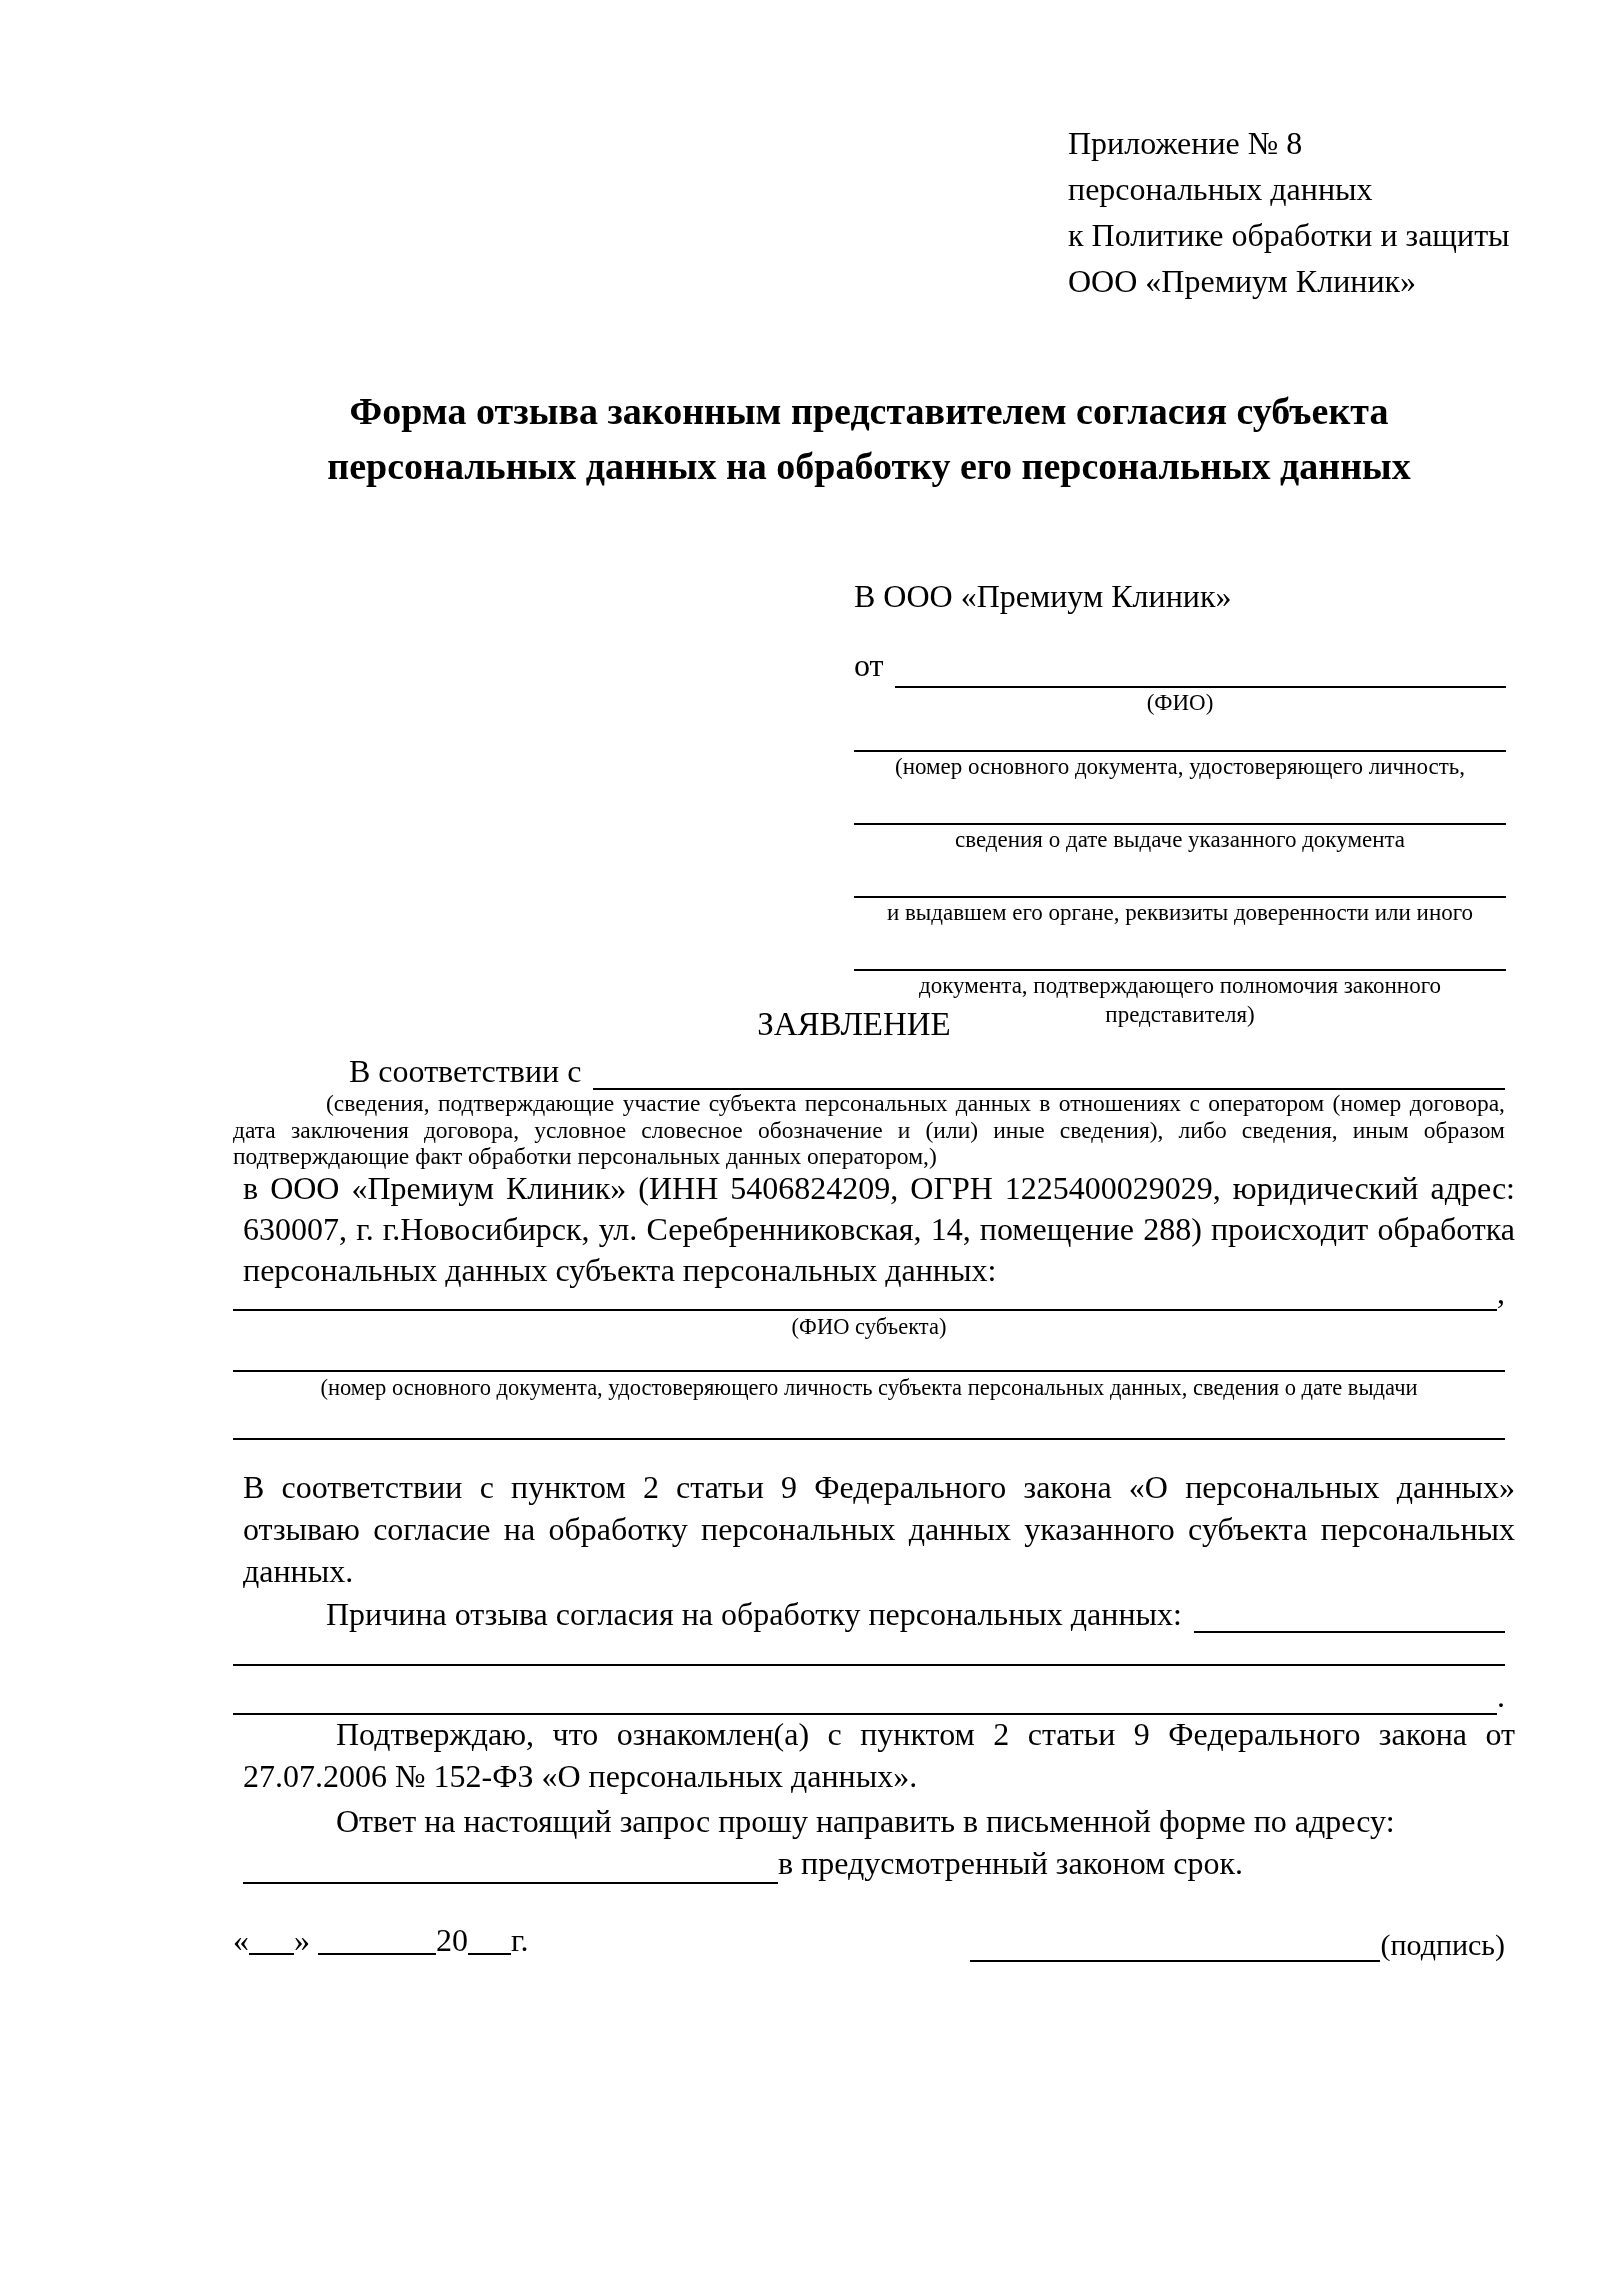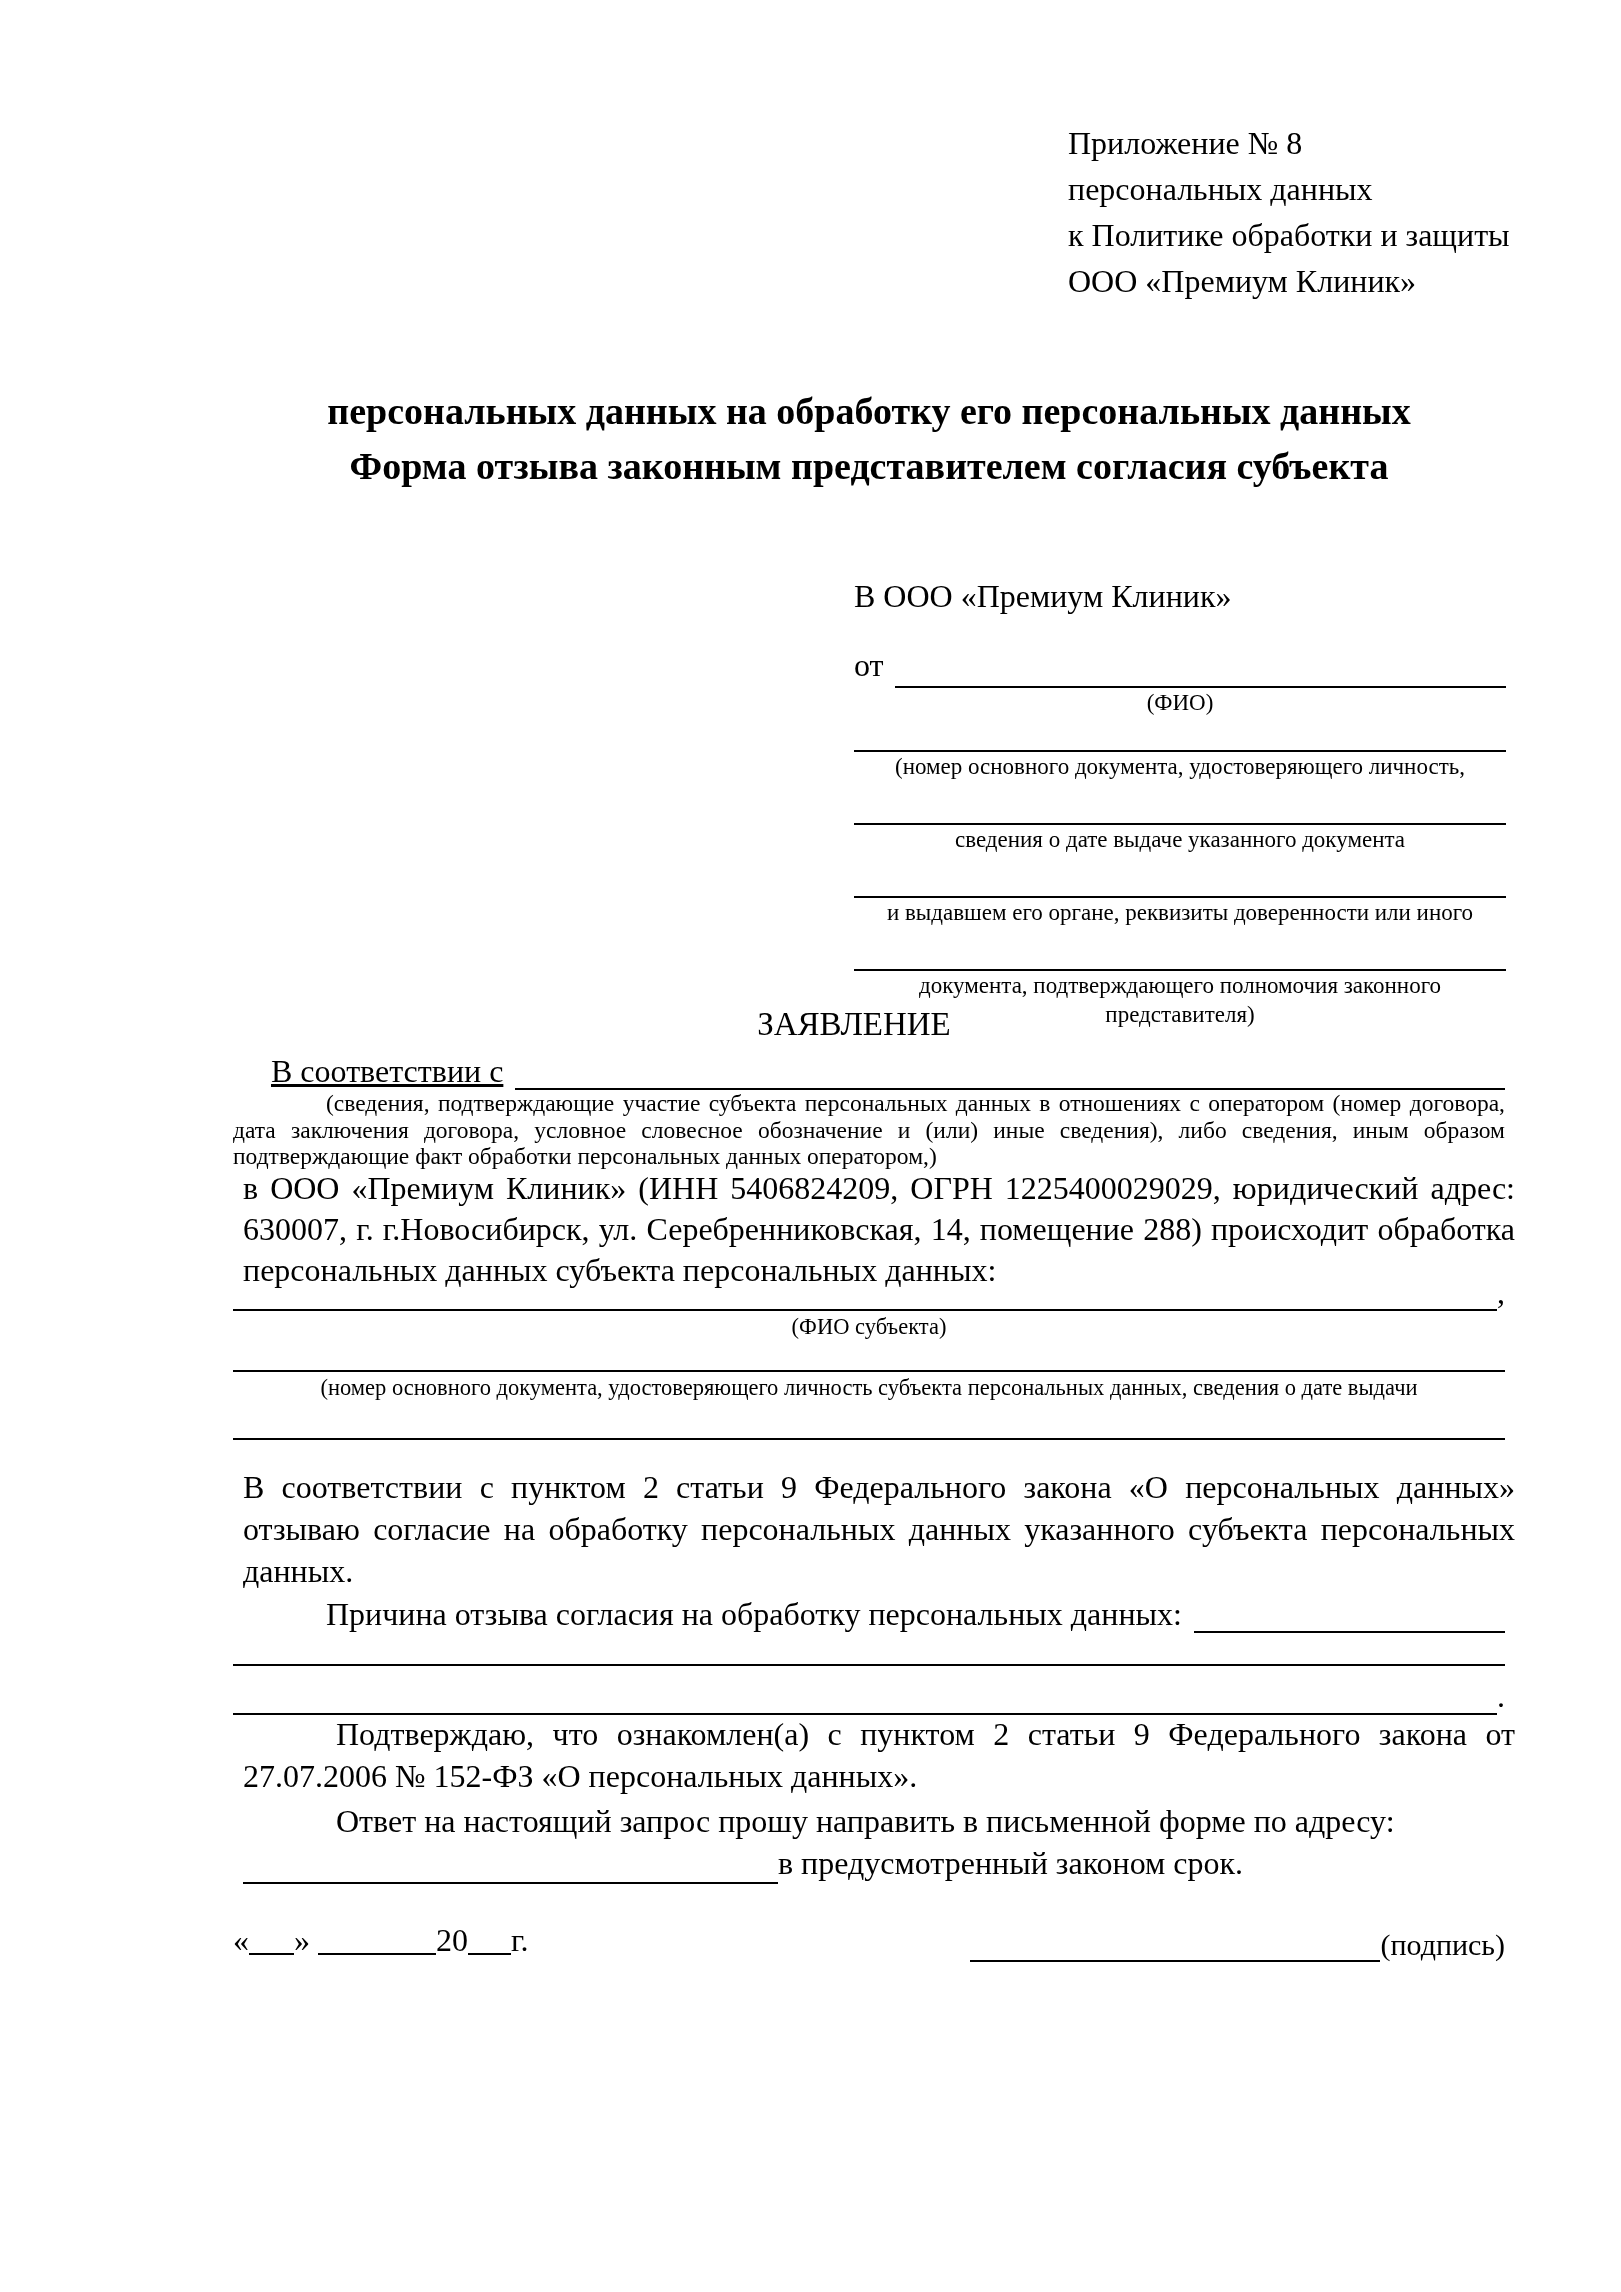--- a/index.html
+++ b/index.html
@@ -30,21 +30,21 @@
   .from-line { display: flex; height: 45px; align-items: flex-end; margin-top: 24px; }
   .blank { border-bottom: 2.9px solid #000; }
   .from-blank { flex: 1; margin-left: 11.8px; height: 39px; }
   .cap { text-align: center; font-size: 23px; line-height: 29px; }
   .blank-row { height: 35px; border-bottom: 2.9px solid #000; }
   .h45 { height: 44px; border-bottom: 2.9px solid #000; }
 
   .heading { left: 218px; top: 1002px; width: 1272px; text-align: center; font-size: 33px; line-height: 45px; }
 
   .intro-row { left: 233px; top: 1045px; width: 1272px; display: flex; height: 45px; align-items: flex-end; font-size: 32px; }
-  .intro-label { margin-left: 38px; text-decoration: underline; }
+  .intro-label { margin-left: 116px; }
   .fill { flex: 1; margin-left: 11.8px; height: 39px; border-bottom: 2.9px solid #000; }
 
   .fineprint {
     left: 233px; top: 1090px; width: 1272px;
     font-size: 23.5px; line-height: 26.5px;
     text-align: justify; text-indent: 93px;
   }
 
   .par { left: 243px; width: 1272px; font-size: 32px; text-align: justify; }
   .operator-par { top: 1168px; line-height: 41px; }
@@ -85,22 +85,22 @@
 <div class="page">
 
   <div class="abs appendix">
     <div>Приложение № 8</div>
     <div>персональных данных</div>
     <div>к Политике обработки и защиты</div>
     <div>ООО «Премиум Клиник»</div>
   </div>
 
   <div class="abs doc-title">
+    <div>Форма отзыва законным представителем согласия субъекта</div>
     <div>персональных данных на обработку его персональных данных</div>
-    <div>Форма отзыва законным представителем согласия субъекта</div>
   </div>
 
   <div class="abs recipient">
     <div>В ООО «Премиум Клиник»</div>
     <div class="from-line">
       <span>от</span>
       <span class="blank from-blank"></span>
     </div>
     <div class="cap">(ФИО)</div>
 

